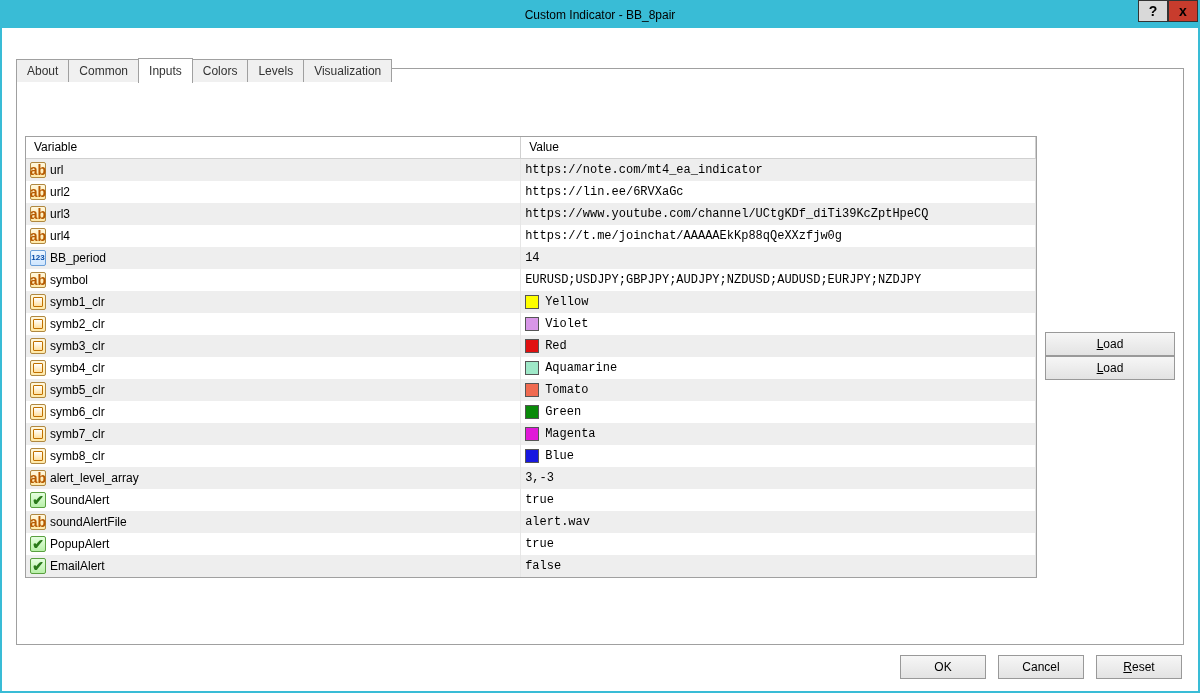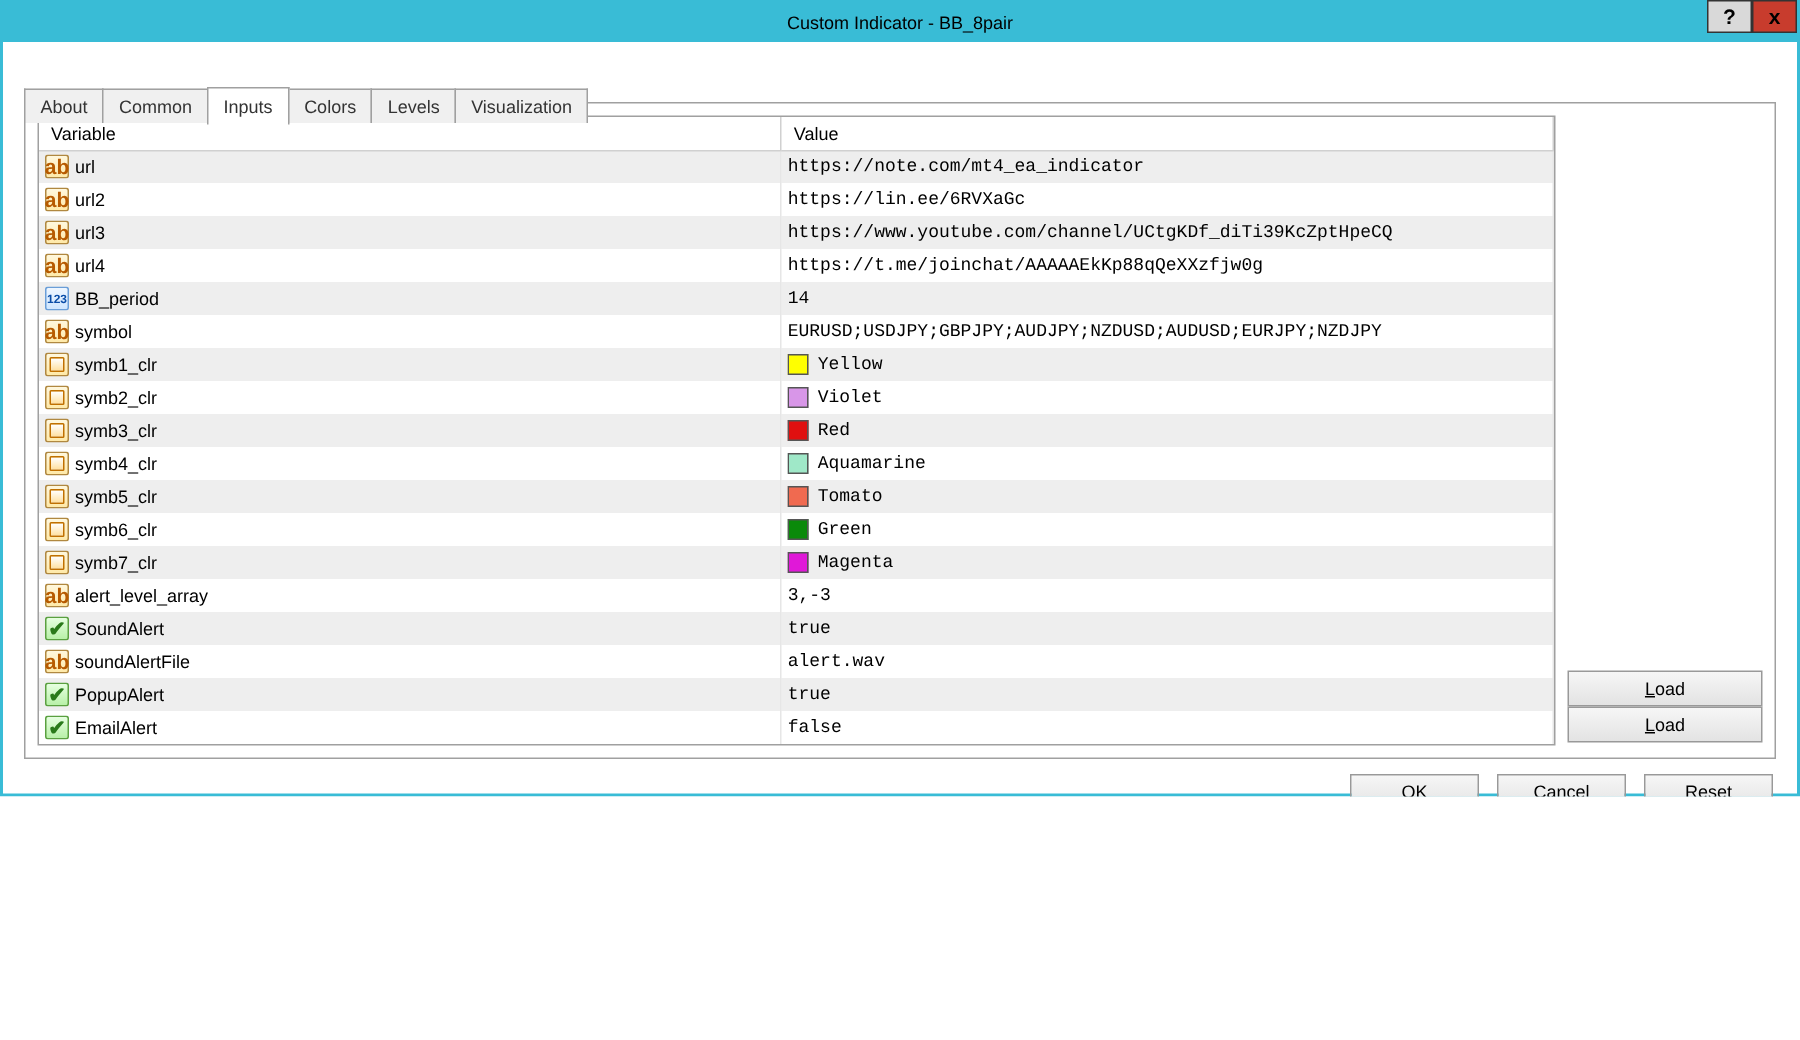--- a/index.html
+++ b/index.html
@@ -4,21 +4,21 @@
 <style>
   * { box-sizing: border-box; }
   html, body {
     margin: 0; padding: 0;
     font-family: "Segoe UI", Tahoma, sans-serif;
     font-size: 12px;
     background: #fff;
     color: #000;
   }
   .window {
-    width: 1200px; height: 531px;
+    width: 1200px; height: 693px;
     border: 2px solid #39bcd6;
     background: #fff;
     position: relative;
     display: flex; flex-direction: column;
   }
   .titlebar {
     height: 26px;
     background: #39bcd6;
     display: flex; align-items: center;
     position: relative;
@@ -72,20 +72,21 @@
     padding-top: 5px; padding-bottom: 5px;
     margin-bottom: -1px;
   }
   .tab-panel {
     border: 1px solid #a0a0a0;
     flex: 1;
     background: #fff;
     display: flex;
     padding: 8px;
     gap: 8px;
+    align-items: center;
   }
   .left-area {
     flex: 1;
     display: flex; flex-direction: column;
   }
   .right-area {
     width: 130px;
     display: flex; flex-direction: column;
     justify-content: flex-end;
     padding-bottom: 2px;
@@ -394,20 +395,36 @@
                   <td>
                     <div class="cell-val">
                       <span class="swatch" style="background: rgb(224, 24, 216);"></span>
                       <span>Magenta</span>
                     </div>
                   </td>
                 </tr>
                 <tr>
                   <td>
                     <div class="cell-var">
+                      <span class="icon color">
+                        <span></span>
+                      </span>
+                      <span>symb8_clr</span>
+                    </div>
+                  </td>
+                  <td>
+                    <div class="cell-val">
+                      <span class="swatch" style="background: rgb(24, 24, 224);"></span>
+                      <span>Blue</span>
+                    </div>
+                  </td>
+                </tr>
+                <tr>
+                  <td>
+                    <div class="cell-var">
                       <span class="icon ab">ab</span>
                       <span>alert_level_array</span>
                     </div>
                   </td>
                   <td>
                     <div class="cell-val">
                       <span>3,-3</span>
                     </div>
                   </td>
                 </tr>

